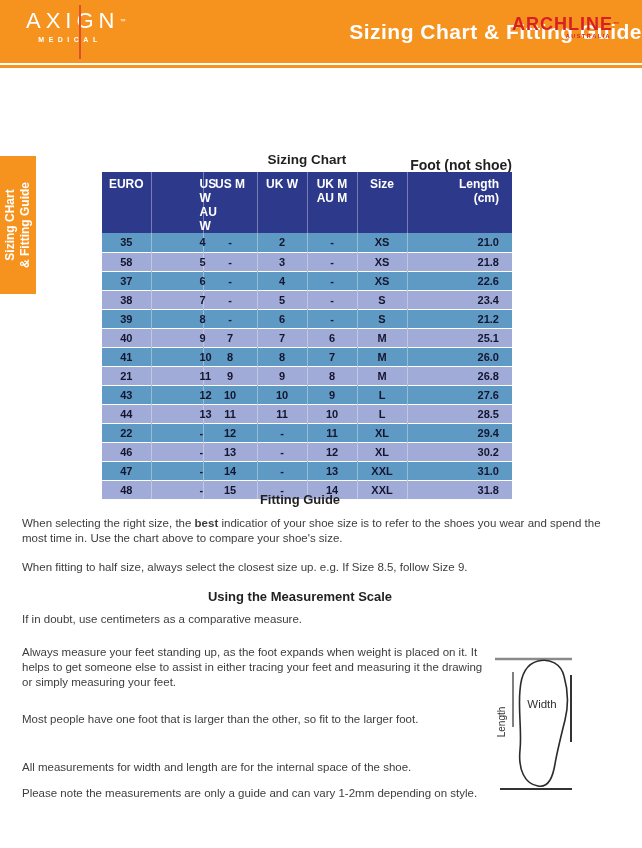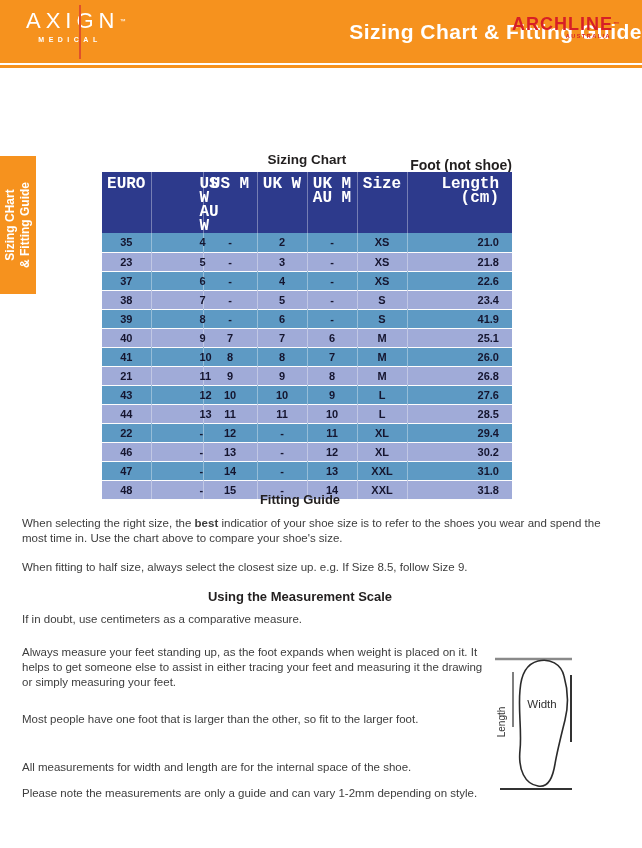--- a/index.html
+++ b/index.html
@@ -68,22 +68,22 @@
     width: 410px;
     border-collapse: collapse;
     table-layout: fixed;
   }
   .sizing-table th, .sizing-table td {
     border-right: 1px solid rgba(255,255,255,0.35);
   }
   .sizing-table th:last-child, .sizing-table td:last-child { border-right: none; }
   .sizing-table thead tr { background: #2D3A8C; height: 38px; }
   .sizing-table th {
-    color: #ffffff; font-size: 16px; font-weight: bold;
-    vertical-align: top; padding-top: 5px; text-align: center; line-height: 14px; font-family: Liberation Mono, monospace;
+    color: #ffffff; font-size: 12px; font-weight: bold;
+    vertical-align: top; padding-top: 5px; text-align: center; line-height: 14px;
   }
   .sizing-table tbody tr { height: 19px; border-bottom: 1px solid #fdfdfd; }
   .sizing-table tbody tr:nth-child(odd)  { background: #5E9AC4; }
   .sizing-table tbody tr:nth-child(even) { background: #A0ABD8; }
   .sizing-table td {
     font-size: 11px; font-weight: bold; color: #15152f;
     text-align: center; line-height: 18px;
   }
   .sizing-table th:nth-child(1), .sizing-table td:nth-child(1) { width: 49px; }
   .sizing-table th:nth-child(2), .sizing-table td:nth-child(2) { width: 52px; padding-left: 48px; }
@@ -178,21 +178,21 @@
         <tr>
           <td>35</td>
           <td>4</td>
           <td>-</td>
           <td>2</td>
           <td>-</td>
           <td>XS</td>
           <td>21.0</td>
         </tr>
         <tr>
-          <td>23</td>
+          <td>58</td>
           <td>5</td>
           <td>-</td>
           <td>3</td>
           <td>-</td>
           <td>XS</td>
           <td>21.8</td>
         </tr>
         <tr>
           <td>37</td>
           <td>6</td>
@@ -211,21 +211,21 @@
           <td>S</td>
           <td>23.4</td>
         </tr>
         <tr>
           <td>39</td>
           <td>8</td>
           <td>-</td>
           <td>6</td>
           <td>-</td>
           <td>S</td>
-          <td>41.9</td>
+          <td>21.2</td>
         </tr>
         <tr>
           <td>40</td>
           <td>9</td>
           <td>7</td>
           <td>7</td>
           <td>6</td>
           <td>M</td>
           <td>25.1</td>
         </tr>

